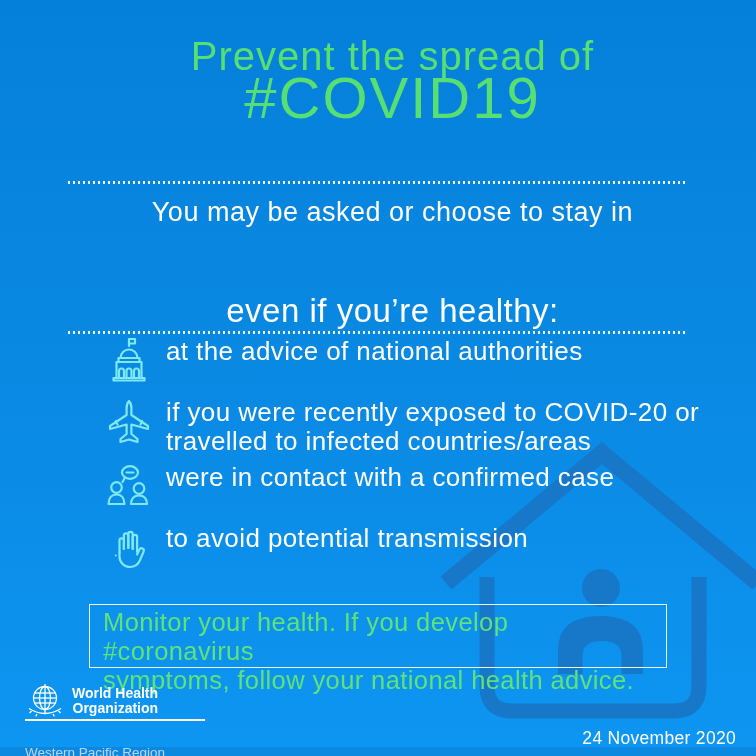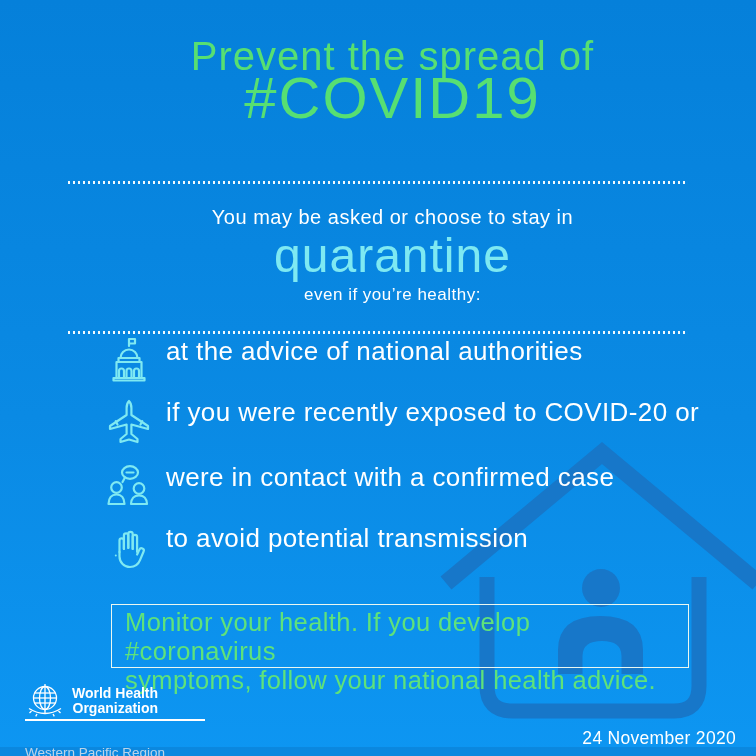--- a/index.html
+++ b/index.html
@@ -8,29 +8,29 @@
     background:linear-gradient(180deg,#0580da 0%,#0a8ae4 55%,#0d96f2 100%);
     font-family:"Liberation Sans",sans-serif;
   }
   .watermark{position:absolute;left:0;top:0;width:756px;height:756px;}
   .layer{position:absolute;left:0;right:0;text-align:center;padding-left:29px;}
   .title1{top:34px;font-size:40px;letter-spacing:1px;color:#57df72;}
   .title2{top:64px;font-size:58px;letter-spacing:2px;color:#57df72;}
   .dotted{position:absolute;left:68px;width:620px;height:3px;
     background:repeating-linear-gradient(90deg,rgba(255,255,255,.95) 0,rgba(255,255,255,.95) 2px,transparent 2px,transparent 5px);}
   .d1{top:181px;} .d2{top:331px;}
-  .sub1{top:206px;font-size:20px;color:#ffffff;letter-spacing:.5px;}
+  .sub1{top:197px;font-size:27px;color:#ffffff;letter-spacing:.5px;}
   .hl{top:228px;font-size:48px;color:#7ee9f2;letter-spacing:1px;}
-  .sub2{top:285px;font-size:17px;color:#ffffff;letter-spacing:.5px;}
+  .sub2{top:292px;font-size:33px;color:#ffffff;letter-spacing:.5px;}
   .item{position:absolute;left:103px;display:flex;gap:11px;}
   .item.top-align{align-items:flex-start;}
   .icon{width:52px;display:flex;justify-content:center;flex:0 0 52px;}
   .icon svg{display:block;}
   .itxt{font-size:26px;line-height:29px;color:#ffffff;letter-spacing:.4px;}
-  .notice{position:absolute;left:111px;top:604px;width:578px;height:64px;
+  .notice{position:absolute;left:89px;top:604px;width:578px;height:64px;
     border:1.5px solid #eaf7f0;box-sizing:border-box;padding:3px 0 4px 13px;
     font-size:25.5px;line-height:29px;color:#5fe27a;letter-spacing:.4px;}
   .logo{position:absolute;left:25px;top:684px;color:#ffffff;}
   .logo .row{display:flex;align-items:flex-start;gap:7px;}
   .orgname{font-weight:bold;font-size:14px;line-height:14.5px;padding-top:2px;text-align:right;}
   .rule{width:180px;height:1.5px;background:#ffffff;margin:2px 0 3px 0;}
   .region{font-weight:normal;font-size:13.5px;margin-top:24px;}
   .date{position:absolute;right:20px;top:728px;font-size:17.5px;color:#ffffff;letter-spacing:.3px;}
   .band{position:absolute;left:0;right:0;bottom:0;height:9px;background:rgba(8,100,176,.28);}
   .cyan-stroke{stroke:#7fe9f2;fill:none;stroke-width:2.2;stroke-linecap:round;stroke-linejoin:round;}
@@ -50,21 +50,20 @@
       <path fill-rule="evenodd" d="M558 674 L558 650 Q558 616 600.5 616 Q643 616 643 650 L643 674 Z M582.5 674 L582.5 656 Q582.5 641 602 641 Q621.5 641 621.5 656 L621.5 674 Z"></path>
     </g>
   </svg>
 
   <div class="layer title1">Prevent the spread of</div>
   <div class="layer title2">#COVID19</div>
 
   <div class="dotted d1"></div>
 
   <div class="layer sub1">You may be asked or choose to stay in</div>
-  <div class="layer hl">quarantine</div>
   <div class="layer sub2">even if you’re healthy:</div>
 
   <div class="dotted d2"></div>
 
   <div class="item" style="top:337px">
     <div class="icon">
       <svg width="46" height="46" viewBox="0 0 46 46">
         <g class="cyan-stroke" stroke-width="2">
           <path d="M23 9 V2 h6 v4.5 h-6"></path>
           <path d="M14.5 21 a8.5 8.5 0 0 1 17 0"></path>
@@ -85,20 +84,21 @@
       <svg width="46" height="56" viewBox="0 0 46 56">
         <g class="cyan-stroke">
           <path d="M23 3 C21 5 20.6 7 20.6 10 L20.6 17 L4 28 L4 31 L20.6 26.5 L20.6 36 L14.5 41 L14.5 44 L23 41.5 L31.5 44 L31.5 41 L25.4 36 L25.4 26.5 L42 31 L42 28 L25.4 17 L25.4 10 C25.4 7 25 5 23 3 Z"></path>
           <path d="M11.5 26.5 l-1.8 -3.4"></path>
           <path d="M34.5 26.5 l1.8 -3.4"></path>
         </g>
       </svg>
     </div>
     <div>
       <div class="itxt">if you were recently exposed to COVID-20 or</div>
+      <div class="itxt">travelled to infected countries/areas</div>
     </div>
   </div>
 
   <div class="item" style="top:524px">
     <div class="icon">
       <svg width="46" height="46" viewBox="0 0 46 46">
         <g class="cyan-stroke">
           <path d="M13.5 28 V16.5 a2.2 2.2 0 0 1 4.4 0 V25"></path>
           <path d="M17.9 25 V11.5 a2.2 2.2 0 0 1 4.4 0 V24"></path>
           <path d="M22.3 24 V10 a2.2 2.2 0 0 1 4.4 0 V25"></path>

